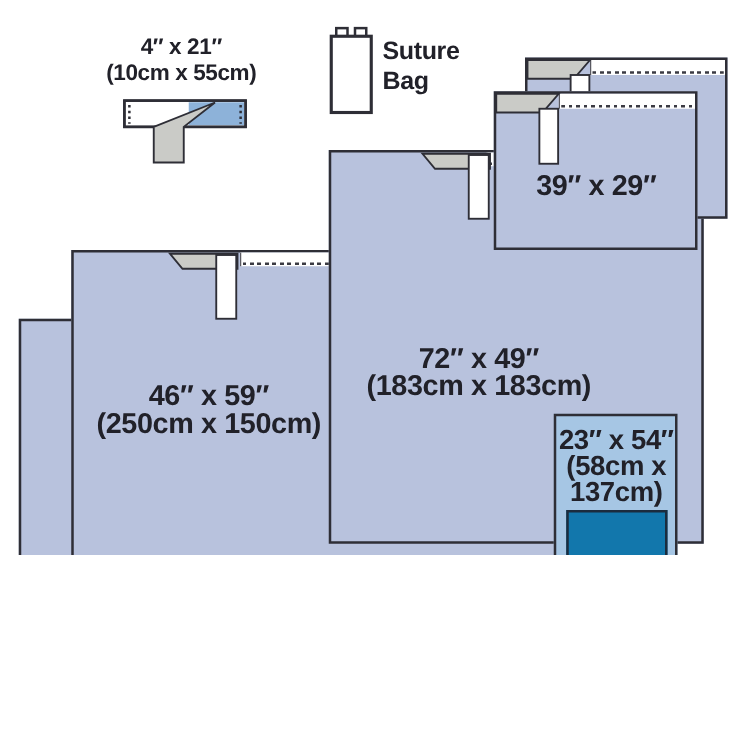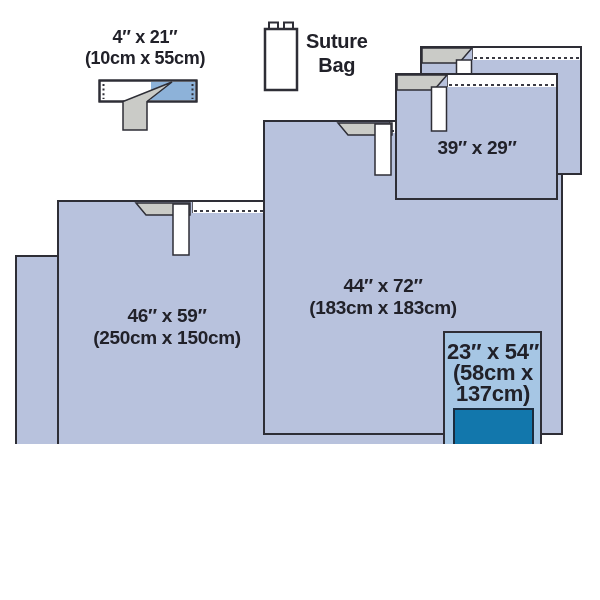--- a/index.html
+++ b/index.html
@@ -22,23 +22,23 @@
   }
   .tape .dots{
     position:absolute;left:1px;right:1px;bottom:1px;height:2px;
     background:repeating-linear-gradient(90deg,#3a3a42 0 3px,transparent 3px 6px);
   }
   .foldsvg{position:absolute;overflow:visible;}
   .label{
     position:absolute;transform:translateX(-50%);text-align:center;
     color:#212129;font-weight:bold;white-space:nowrap;letter-spacing:-0.3px;
   }
-  .label.left-al{transform:none;text-align:center;}
+  .label.left-al{transform:none;text-align:left;}
   .fs18{font-size:18px;line-height:21px;}
-  .fs19{font-size:19px;line-height:22px;}
+  .fs19{font-size:23px;line-height:22px;}
   .fs20{font-size:20px;line-height:24px;}
   .fs17{font-size:22px;line-height:21px;}
   .iconsvg{position:absolute;overflow:visible;}
 </style>
 </head>
 <body>
 
 <div class="canvas">
 
   <div class="drape" style="left:15px;top:255px;width:327px;height:260px;"></div>
@@ -110,21 +110,21 @@
   <div class="label left-al fs20" style="left:306px;top:29px;">
     <div>Suture</div>
     <div>Bag</div>
   </div>
 
   <div class="label fs19" style="left:477px;top:137px;">
     <div>39″ x 29″</div>
   </div>
 
   <div class="label fs19" style="left:383px;top:275px;">
-    <div>44″ x 72″</div>
+    <div>72″ x 49″</div>
     <div>(183cm x 183cm)</div>
   </div>
 
   <div class="label fs19" style="left:167px;top:305px;">
     <div>46″ x 59″</div>
     <div>(250cm x 150cm)</div>
   </div>
 
 
   <div class="label fs17" style="left:493px;top:341px;">

